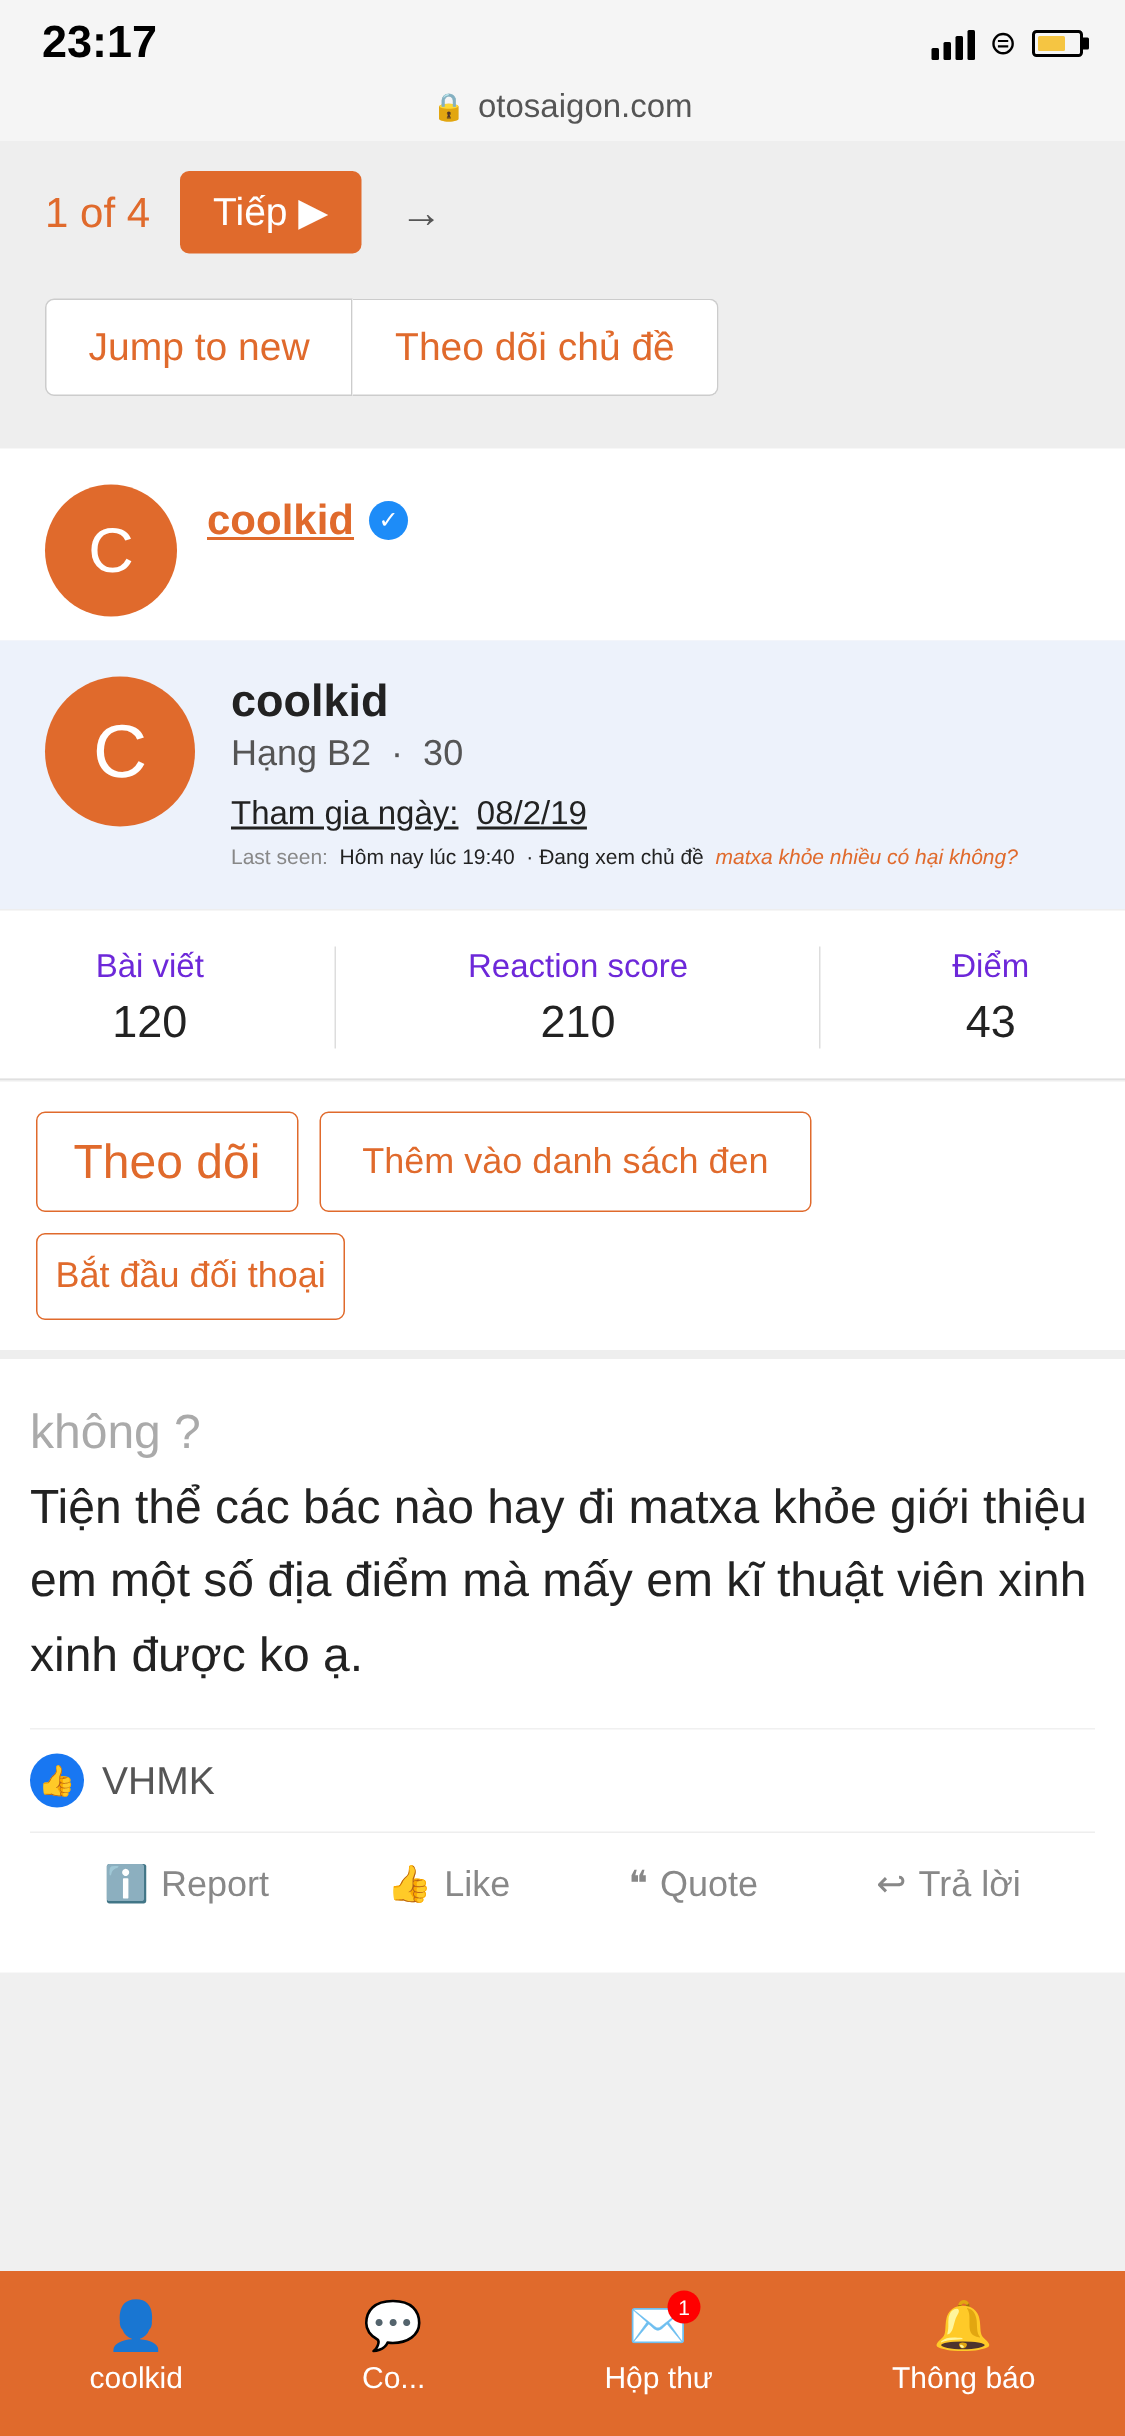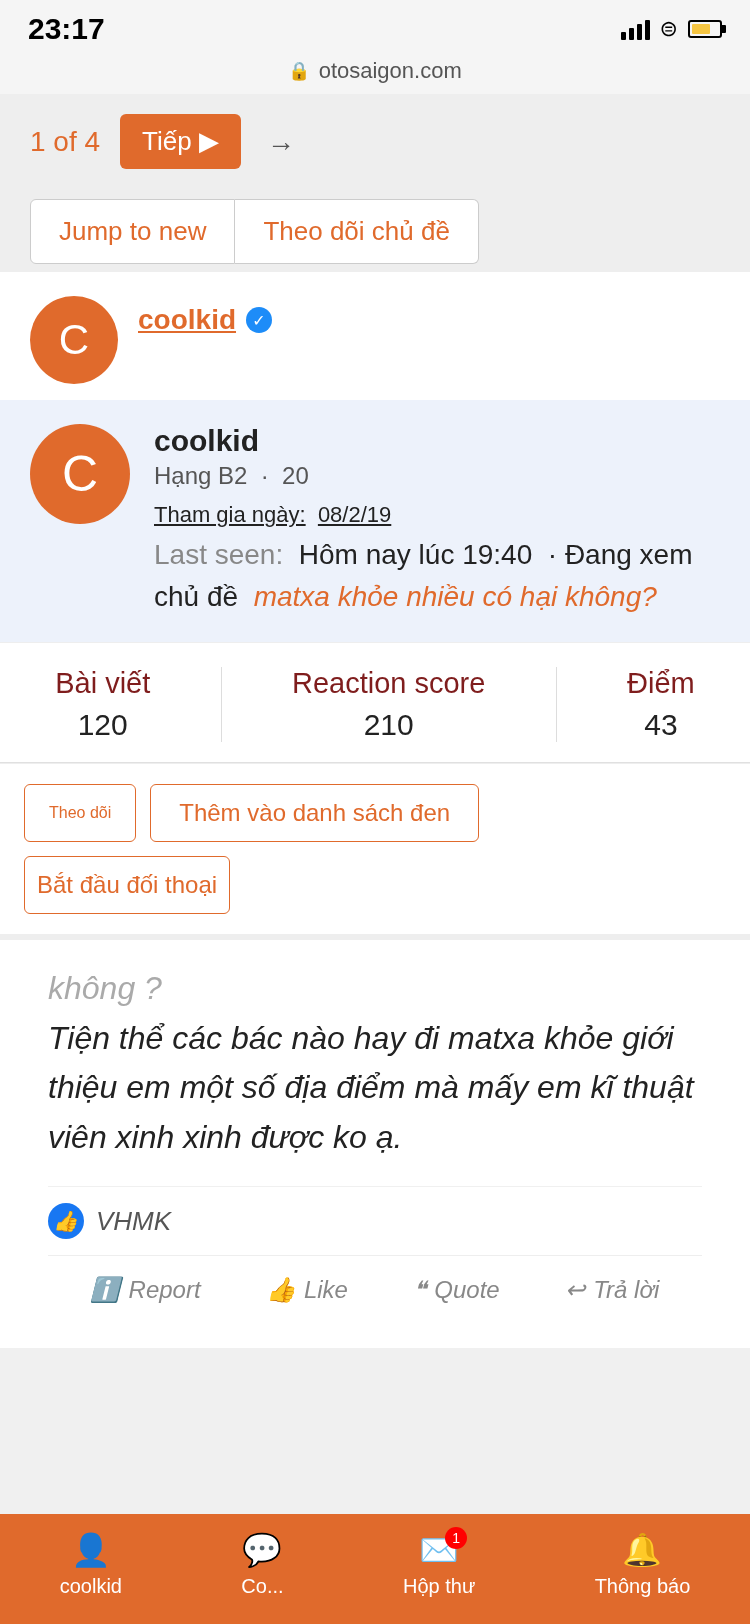--- a/index.html
+++ b/index.html
@@ -118,21 +118,21 @@
       font-size: 28px;
       color: #555;
       margin-left: 6px;
     }
 
     
     .action-buttons {
       background: #eeeeee;
       display: flex;
       gap: 0;
-      padding: 10px 30px 8px 30px;
+      padding: 10px 30px 35px 30px;
     }
     .jump-btn, .follow-btn {
       border: 1.5px solid #ccc;
       background: white;
       padding: 16px 28px;
       font-size: 26px;
       cursor: pointer;
     }
     .jump-btn {
       color: #e06a2c;
@@ -232,21 +232,21 @@
     .popup-join {
       font-size: 22px;
       color: #888;
       margin-bottom: 6px;
     }
     .popup-join span {
       color: #222;
       text-decoration: underline;
     }
     .popup-lastseen {
-      font-size: 28px;
+      font-size: 14px;
       color: #888;
       line-height: 1.5;
     }
     .popup-lastseen .seen-value {
       color: #222;
     }
     .popup-lastseen .seen-topic {
       color: #e06a2c;
       font-style: italic;
     }
@@ -259,22 +259,22 @@
       padding: 24px 20px 20px 20px;
       border-top: 1px solid #eee;
     }
     .stat-item {
       display: flex;
       flex-direction: column;
       align-items: center;
       gap: 8px;
     }
     .stat-label {
-      font-size: 29px;
-      color: #7f1d1d;
+      font-size: 22px;
+      color: #6d28d9;
     }
     .stat-value {
       font-size: 30px;
       color: #222;
       font-weight: 500;
     }
     .stat-divider {
       width: 1px;
       background: #ddd;
       align-self: stretch;
@@ -292,21 +292,21 @@
     .btn-row1 {
       display: flex;
       gap: 14px;
     }
     .theo-doi-btn {
       border: 1.5px solid #e06a2c;
       background: white;
       color: #e06a2c;
       padding: 14px 24px;
       border-radius: 6px;
-      font-size: 16px;
+      font-size: 32px;
       cursor: pointer;
     }
     .them-vao-btn {
       border: 1.5px solid #e06a2c;
       background: white;
       color: #e06a2c;
       padding: 14px 28px;
       border-radius: 6px;
       font-size: 24px;
       cursor: pointer;
@@ -318,23 +318,22 @@
       padding: 14px 12px;
       border-radius: 6px;
       font-size: 24px;
       cursor: pointer;
       align-self: flex-start;
     }
 
     
     .content-area {
       background: white;
-      padding: 24px 48px;
+      padding: 24px 20px;
       border-top: 6px solid #eee;
-      font-style: italic;
     }
     .content-text {
       font-size: 32px;
       color: #222;
       line-height: 1.55;
       margin-bottom: 24px;
     }
     .content-text .partial {
       color: #aaa;
     }
@@ -479,21 +478,21 @@
 </div>
 
 <div class="popup-card">
   <div class="popup-inner">
     <div class="popup-avatar">C</div>
     <div class="popup-info">
       <div class="popup-name">coolkid</div>
       <div class="popup-rank">
         <span>Hạng B2</span>
         &nbsp;·&nbsp;
-        <span>20</span>
+        <span>30</span>
       </div>
       <div class="popup-join">
         <span>Tham gia ngày:</span>
         &nbsp;<span>08/2/19</span>
       </div>
       <div class="popup-lastseen">
         <span class="seen-label">Last seen:</span>
         &nbsp;<span class="seen-value">Hôm nay lúc 19:40</span>
         &nbsp;<span class="seen-value">· Đang xem chủ đề</span>
         &nbsp;<span class="seen-topic">matxa khỏe nhiều có hại không?</span>

